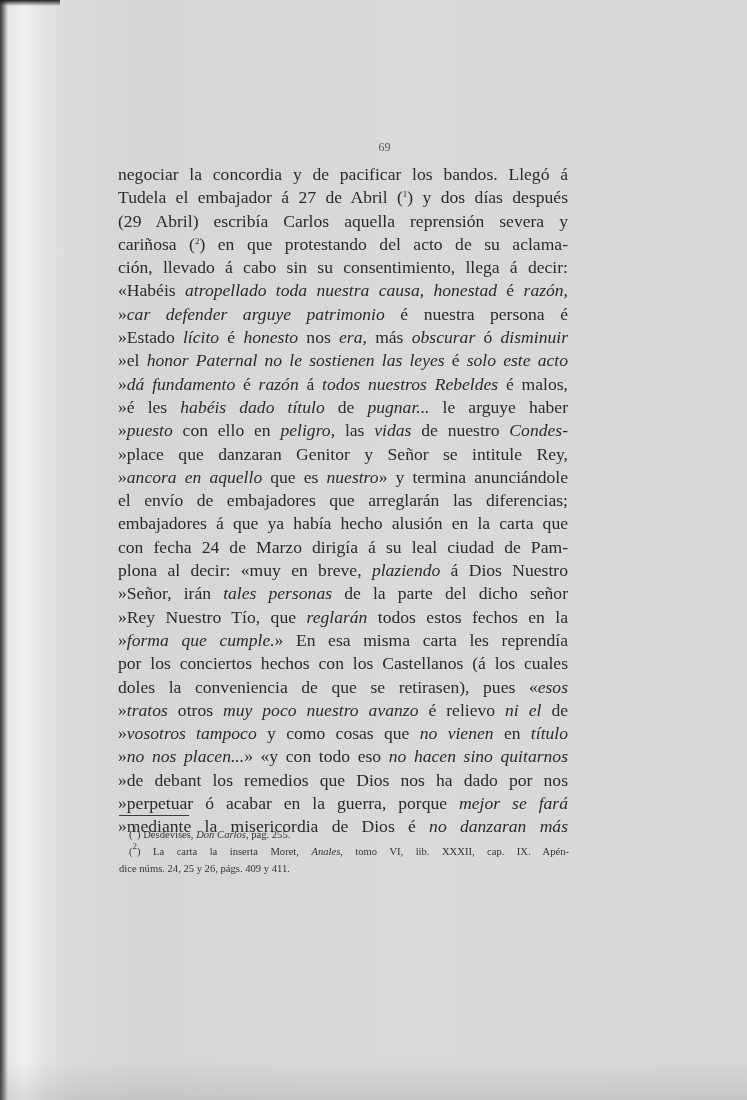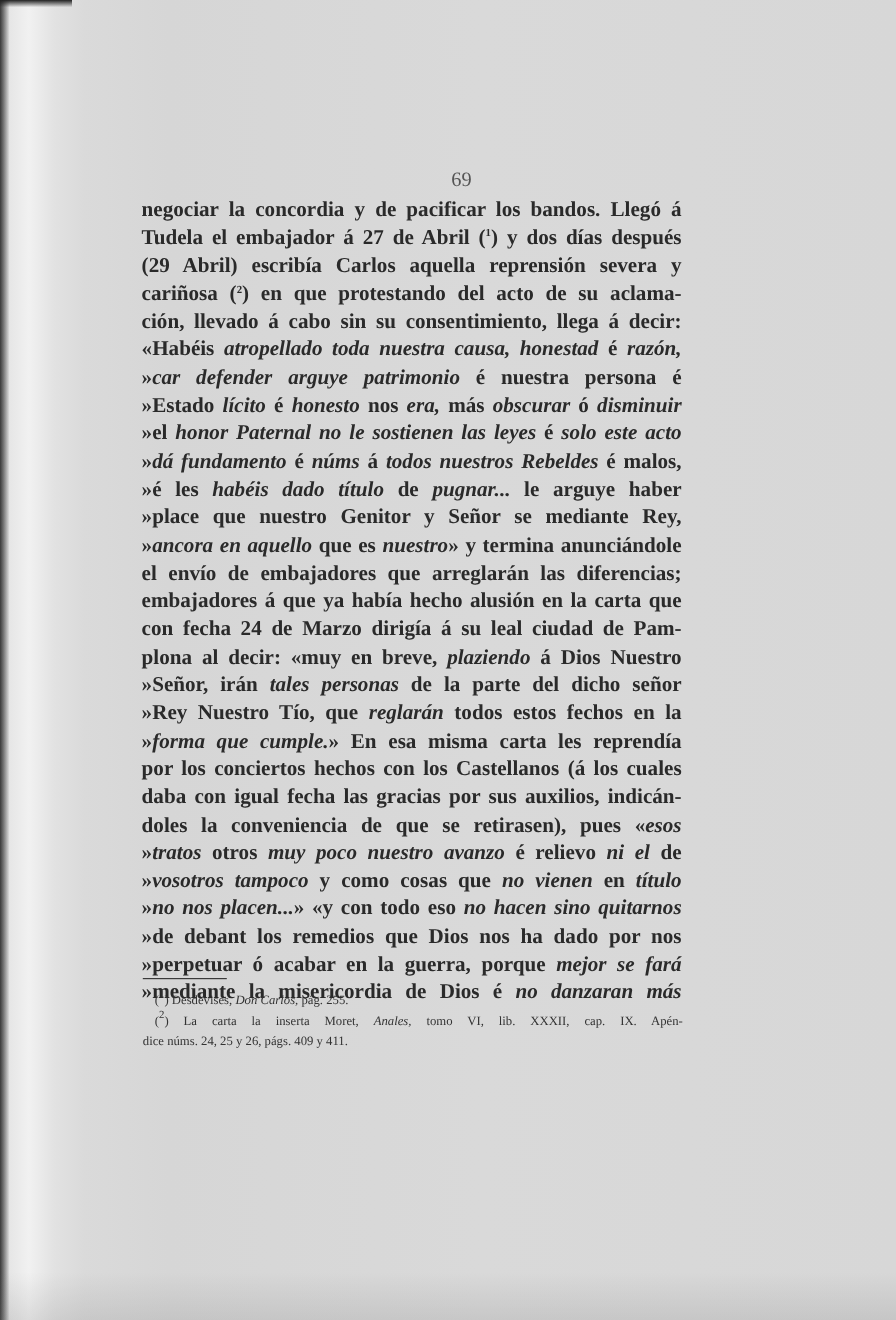--- a/index.html
+++ b/index.html
@@ -17,24 +17,24 @@
   .top-shadow {
     position: absolute; left: 0; top: 0; width: 60px; height: 6px;
     background: linear-gradient(180deg, #222, rgba(0,0,0,0));
   }
   .bottom-shadow {
     position: absolute; left: 0; bottom: 0; width: 747px; height: 40px;
     background: linear-gradient(180deg, rgba(0,0,0,0), rgba(120,120,120,0.18));
   }
   .page-number {
     position: absolute; left: 0; width: 747px; top: 140px; text-align: center;
-    font-size: 17px; color: #555; padding-left: 22px; box-sizing: border-box;
+    font-size: 12px; color: #555; padding-left: 22px; box-sizing: border-box;
   }
   .body-text {
-    position: absolute; left: 118px; top: 163px; width: 450px; font-weight: bold;
+    position: absolute; left: 118px; top: 163px; width: 450px;
   }
   .line {
     display: block; height: 23.3px; line-height: 23.3px;
     font-size: 17.6px; white-space: nowrap;
     text-align: justify; text-align-last: justify;
   }
   .line.last { text-align-last: justify; }
   .line i { font-style: italic; }
   .rule {
     position: absolute; left: 119px; top: 815px; width: 70px; height: 1px; background: #3a3a3a;
@@ -58,33 +58,33 @@
   <div class="body-text" id="body-text">
       <span class="line"><span>negociar la concordia y de pacificar los bandos. Llegó á</span></span>
       <span class="line"><span>Tudela el embajador á 27 de Abril (</span><sup>1</sup><span>) y dos días después</span></span>
       <span class="line"><span>(29 Abril) escribía Carlos aquella reprensión severa y</span></span>
       <span class="line"><span>cariñosa (</span><sup>2</sup><span>) en que protestando del acto de su aclama-</span></span>
       <span class="line"><span>ción, llevado á cabo sin su consentimiento, llega á decir:</span></span>
       <span class="line"><span>«Habéis </span><i>atropellado toda nuestra causa, honestad</i><span> é </span><i>razón,</i></span>
       <span class="line"><span>»</span><i>car defender arguye patrimonio</i><span> é nuestra persona é</span></span>
       <span class="line"><span>»Estado </span><i>lícito</i><span> é </span><i>honesto</i><span> nos </span><i>era,</i><span> más </span><i>obscurar</i><span> ó </span><i>disminuir</i></span>
       <span class="line"><span>»el </span><i>honor Paternal no le sostienen las leyes</i><span> é </span><i>solo este acto</i></span>
-      <span class="line"><span>»</span><i>dá fundamento</i><span> é </span><i>núms</i><span> á </span><i>todos nuestros Rebeldes</i><span> é malos,</span></span>
+      <span class="line"><span>»</span><i>dá fundamento</i><span> é </span><i>razón</i><span> á </span><i>todos nuestros Rebeldes</i><span> é malos,</span></span>
       <span class="line"><span>»é les </span><i>habéis dado título</i><span> de </span><i>pugnar...</i><span> le arguye haber</span></span>
-      <span class="line"><span>»place que nuestro Genitor y Señor se mediante Rey,</span></span>
+      <span class="line"><span>»</span><i>puesto</i><span> con ello en </span><i>peligro,</i><span> las </span><i>vidas</i><span> de nuestro </span><i>Condes-</i></span>
+      <span class="line"><span>»place que danzaran Genitor y Señor se intitule Rey,</span></span>
       <span class="line"><span>»</span><i>ancora en aquello</i><span> que es </span><i>nuestro</i><span>» y termina anunciándole</span></span>
       <span class="line"><span>el envío de embajadores que arreglarán las diferencias;</span></span>
       <span class="line"><span>embajadores á que ya había hecho alusión en la carta que</span></span>
       <span class="line"><span>con fecha 24 de Marzo dirigía á su leal ciudad de Pam-</span></span>
       <span class="line"><span>plona al decir: «muy en breve, </span><i>plaziendo</i><span> á Dios Nuestro</span></span>
       <span class="line"><span>»Señor, irán </span><i>tales personas</i><span> de la parte del dicho señor</span></span>
       <span class="line"><span>»Rey Nuestro Tío, que </span><i>reglarán</i><span> todos estos fechos en la</span></span>
       <span class="line"><span>»</span><i>forma que cumple.</i><span>» En esa misma carta les reprendía</span></span>
       <span class="line"><span>por los conciertos hechos con los Castellanos (á los cuales</span></span>
-      <span class="line"><span>daba con igual fecha las gracias por sus auxilios, indicán-</span></span>
       <span class="line"><span>doles la conveniencia de que se retirasen), pues «</span><i>esos</i></span>
       <span class="line"><span>»</span><i>tratos</i><span> otros </span><i>muy poco nuestro avanzo</i><span> é relievo </span><i>ni el</i><span> de</span></span>
       <span class="line"><span>»</span><i>vosotros tampoco</i><span> y como cosas que </span><i>no vienen</i><span> en </span><i>título</i></span>
       <span class="line"><span>»</span><i>no nos placen...</i><span>» «y con todo eso </span><i>no hacen sino quitarnos</i></span>
       <span class="line"><span>»de debant los remedios que Dios nos ha dado por nos</span></span>
       <span class="line"><span>»perpetuar ó acabar en la guerra, porque </span><i>mejor se fará</i></span>
       <span class="line last"><span>»mediante la misericordia de Dios é </span><i>no danzaran más</i></span>
     </div>
 
   <div class="rule"></div>

